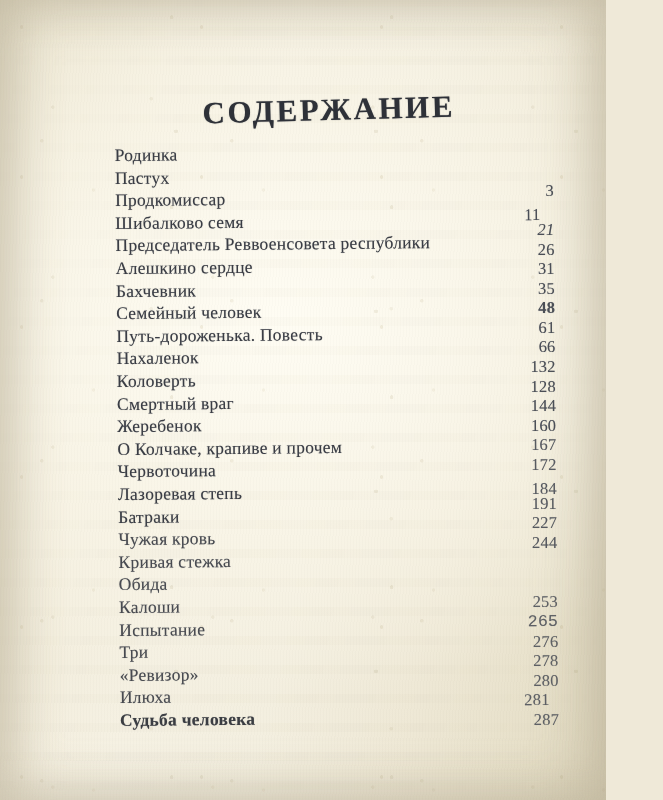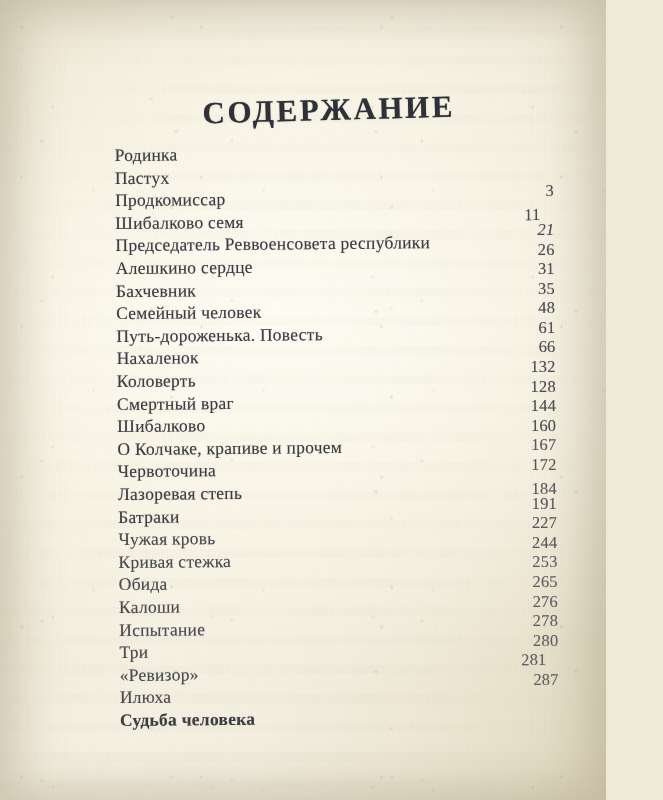--- a/index.html
+++ b/index.html
@@ -137,21 +137,21 @@
     text-align: right;
     font-size: 16.5px;
     line-height: 23px;
     color: #4a4e57;
     letter-spacing: .2px;
     text-shadow: 0 0 .8px rgba(74,78,87,.4);
   }
 
   
   .fade-soft  { opacity: .92; }
-  .fade-soft2 { opacity: .87; }
+  .fade-soft2 { opacity: .87; margin-top: 40px; }
 </style>
 </head>
 <body>
 
 <div id="page">
 
   <div class="content">
 
     <div class="toc-title">СОДЕРЖАНИЕ</div>
 
@@ -186,21 +186,21 @@
         <div class="toc-row" style="top: 214.4px;">
           <div class="toc-title-text">Нахаленок</div>
         </div>
         <div class="toc-row" style="top: 237px;">
           <div class="toc-title-text">Коловерть</div>
         </div>
         <div class="toc-row" style="top: 259.6px;">
           <div class="toc-title-text">Смертный враг</div>
         </div>
         <div class="toc-row" style="top: 282.2px;">
-          <div class="toc-title-text">Шибалково</div>
+          <div class="toc-title-text">Жеребенок</div>
         </div>
         <div class="toc-row" style="top: 304.8px;">
           <div class="toc-title-text">О Колчаке, крапиве и прочем</div>
         </div>
         <div class="toc-row" style="top: 327.4px;">
           <div class="toc-title-text">Червоточина</div>
         </div>
         <div class="toc-row" style="top: 350px;">
           <div class="toc-title-text">Лазоревая степь</div>
         </div>
@@ -233,38 +233,38 @@
         </div>
         <div class="toc-row" style="top: 576px;">
           <div class="toc-title-text strong fade-soft">Судьба человека</div>
         </div>
         <div class="toc-page" style="top: 50px; left: 512px;">3</div>
         <div class="toc-page" style="top: 74px; left: 512px; text-align: center;">11</div>
         <div class="toc-page" style="top: 89.1px; left: 512px; font-style: italic;">21</div>
         <div class="toc-page" style="top: 108.65px; left: 512px;">26</div>
         <div class="toc-page" style="top: 128.2px; left: 512px;">31</div>
         <div class="toc-page" style="top: 147.75px; left: 512px;">35</div>
-        <div class="toc-page" style="top: 167.3px; left: 512px;">48</div>
+        <div class="toc-page" style="top: 167.3px; left: 512px; font-weight: bold;">48</div>
         <div class="toc-page" style="top: 186.85px; left: 512px;">61</div>
         <div class="toc-page" style="top: 206.4px; left: 512px;">66</div>
         <div class="toc-page" style="top: 225.95px; left: 512px;">132</div>
         <div class="toc-page" style="top: 245.5px; left: 512px;">128</div>
         <div class="toc-page" style="top: 265.05px; left: 512px;">144</div>
         <div class="toc-page" style="top: 284.6px; left: 512px;">160</div>
         <div class="toc-page fade-soft" style="top: 304.15px; left: 512px;">167</div>
         <div class="toc-page fade-soft" style="top: 323.7px; left: 512px;">172</div>
         <div class="toc-page fade-soft" style="top: 348px; left: 512px;">184</div>
         <div class="toc-page fade-soft" style="top: 362.8px; left: 512px;">191</div>
         <div class="toc-page fade-soft" style="top: 382.35px; left: 512px;">227</div>
         <div class="toc-page fade-soft" style="top: 401.9px; left: 512px;">244</div>
         <div class="toc-page fade-soft2" style="top: 421.45px; left: 512px;">253</div>
-        <div class="toc-page fade-soft2" style="top: 441px; left: 512px;">265</div>
+        <div class="toc-page fade-soft2" style="top: 441px; left: 512px; font-family: Liberation Mono, monospace;">265</div>
         <div class="toc-page fade-soft2" style="top: 460.55px; left: 512px;">276</div>
         <div class="toc-page fade-soft2" style="top: 480.1px; left: 512px;">278</div>
         <div class="toc-page fade-soft2" style="top: 499.65px; left: 512px;">280</div>
-        <div class="toc-page fade-soft2" style="top: 519.2px; left: 500px;">281</div>
+        <div class="toc-page fade-soft2" style="top: 519.2px; left: 512px; text-align: center;">281</div>
         <div class="toc-page fade-soft2" style="top: 538.75px; left: 512px;">287</div>
       </div>
 
   </div>
 
   <div class="vignette"></div>
 </div>
 
 </body></html>

